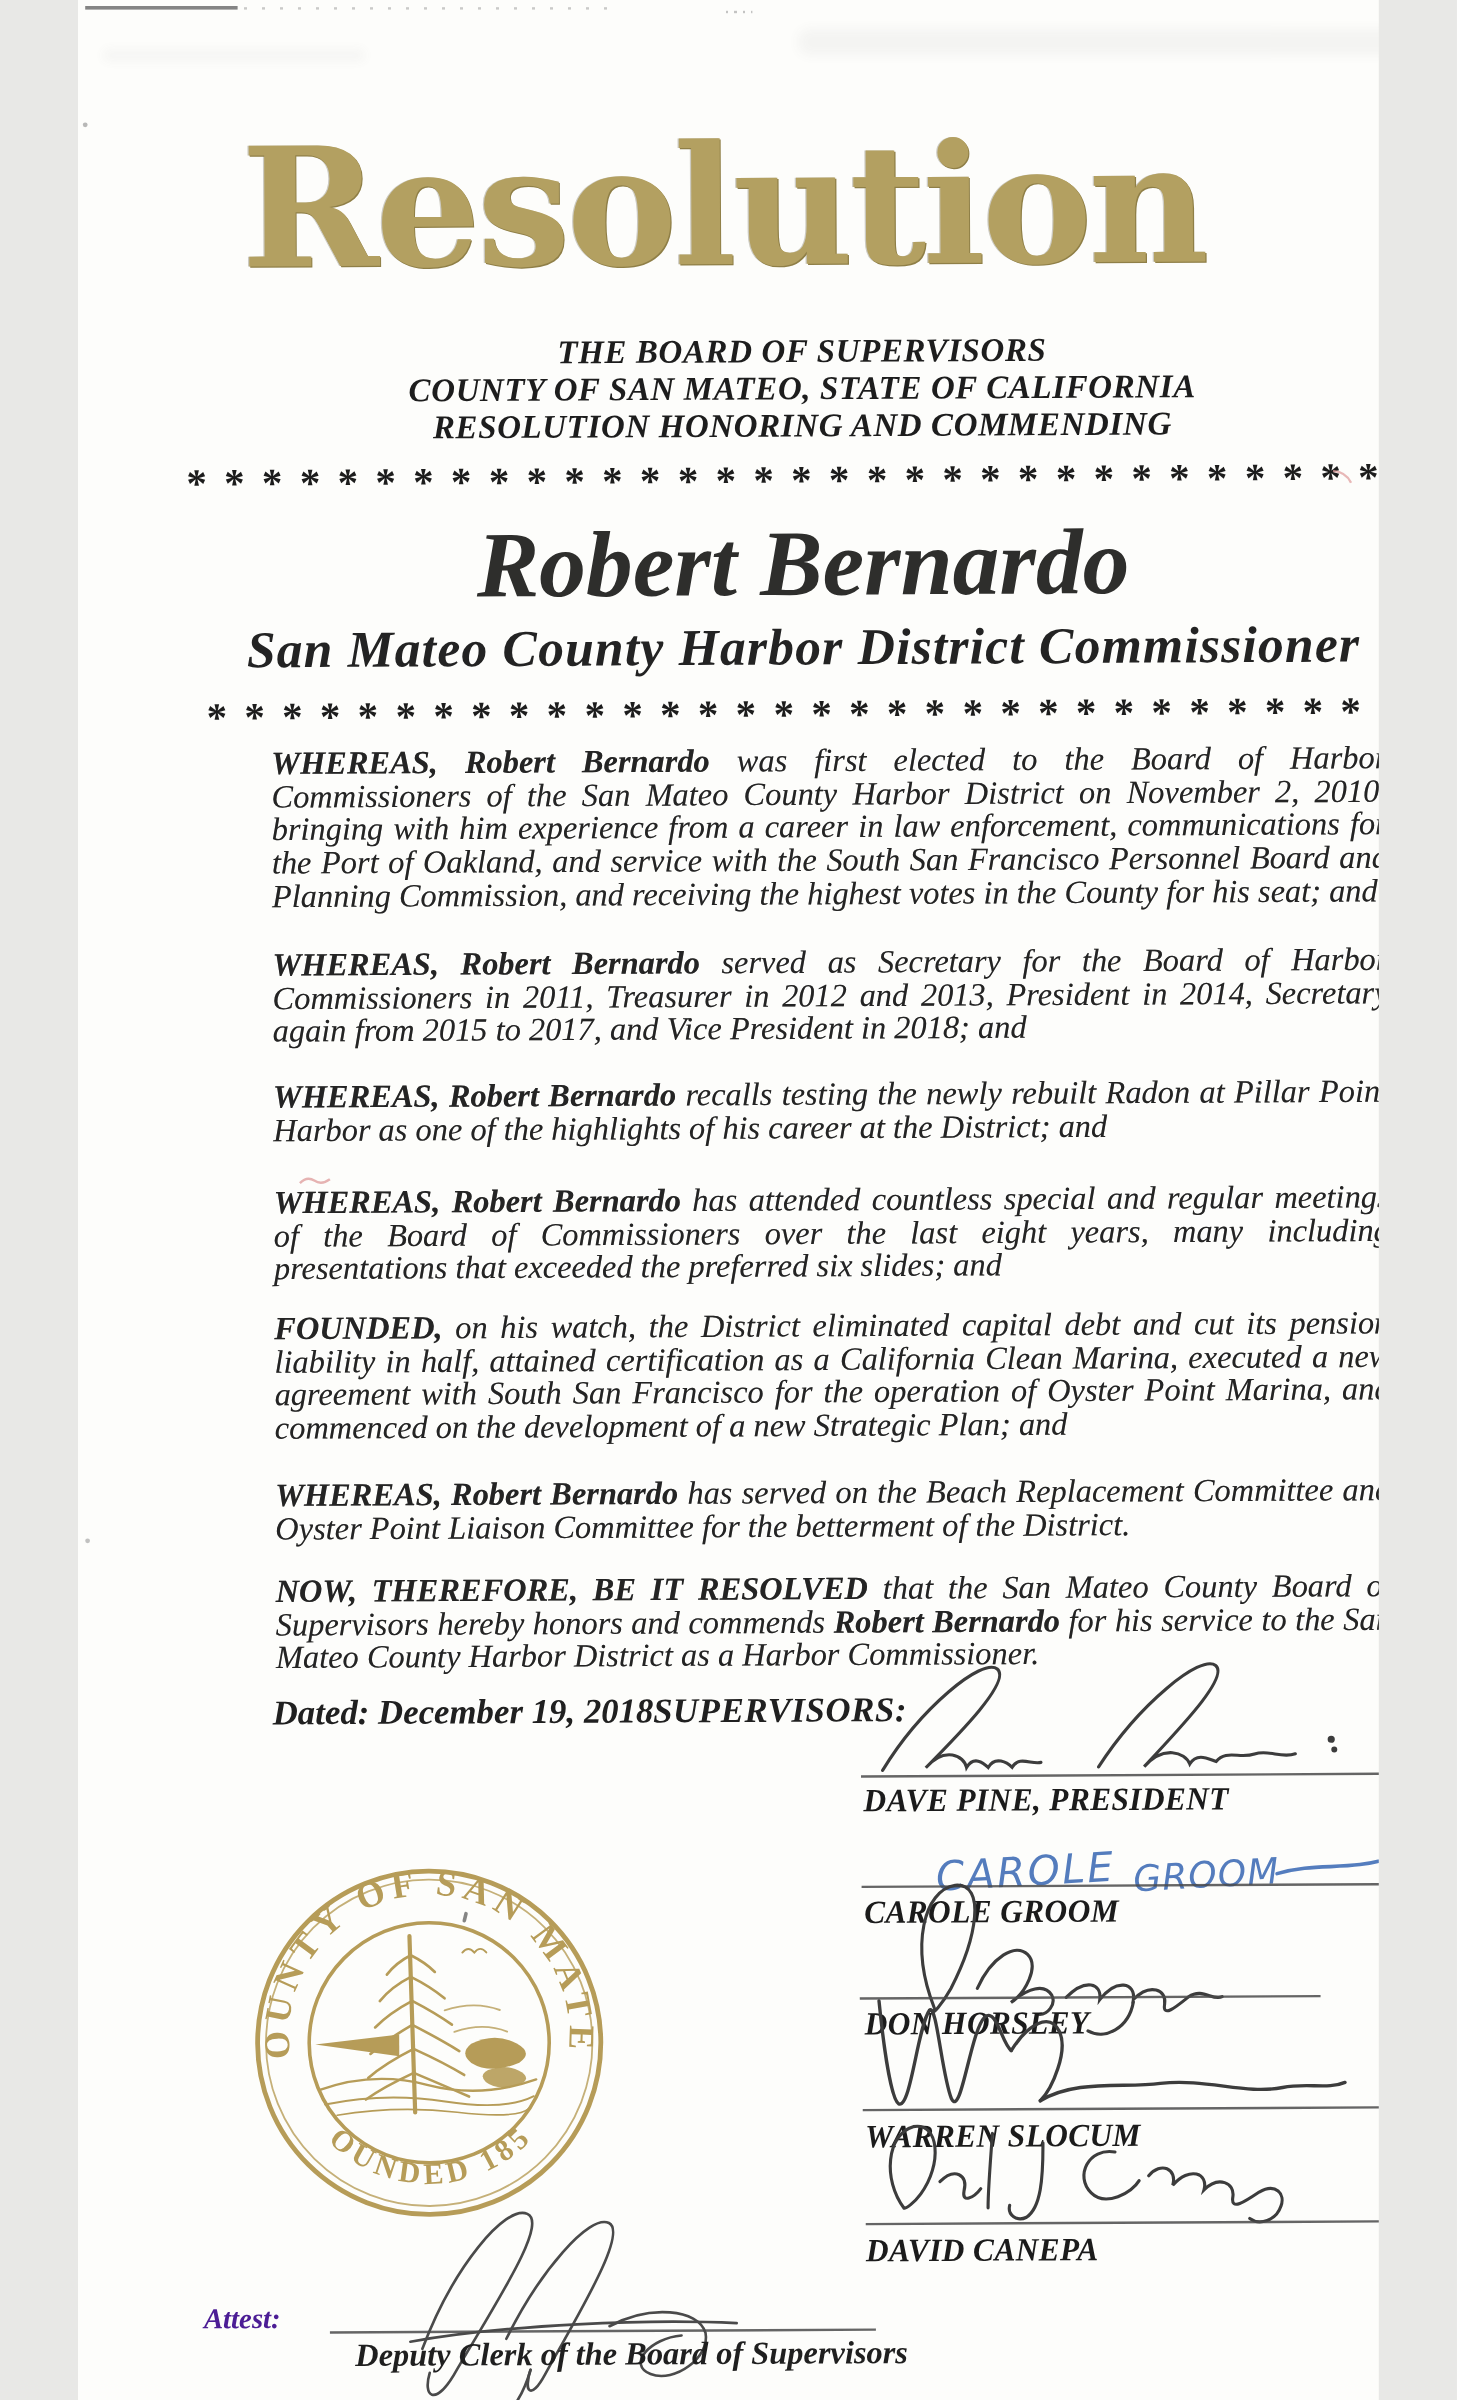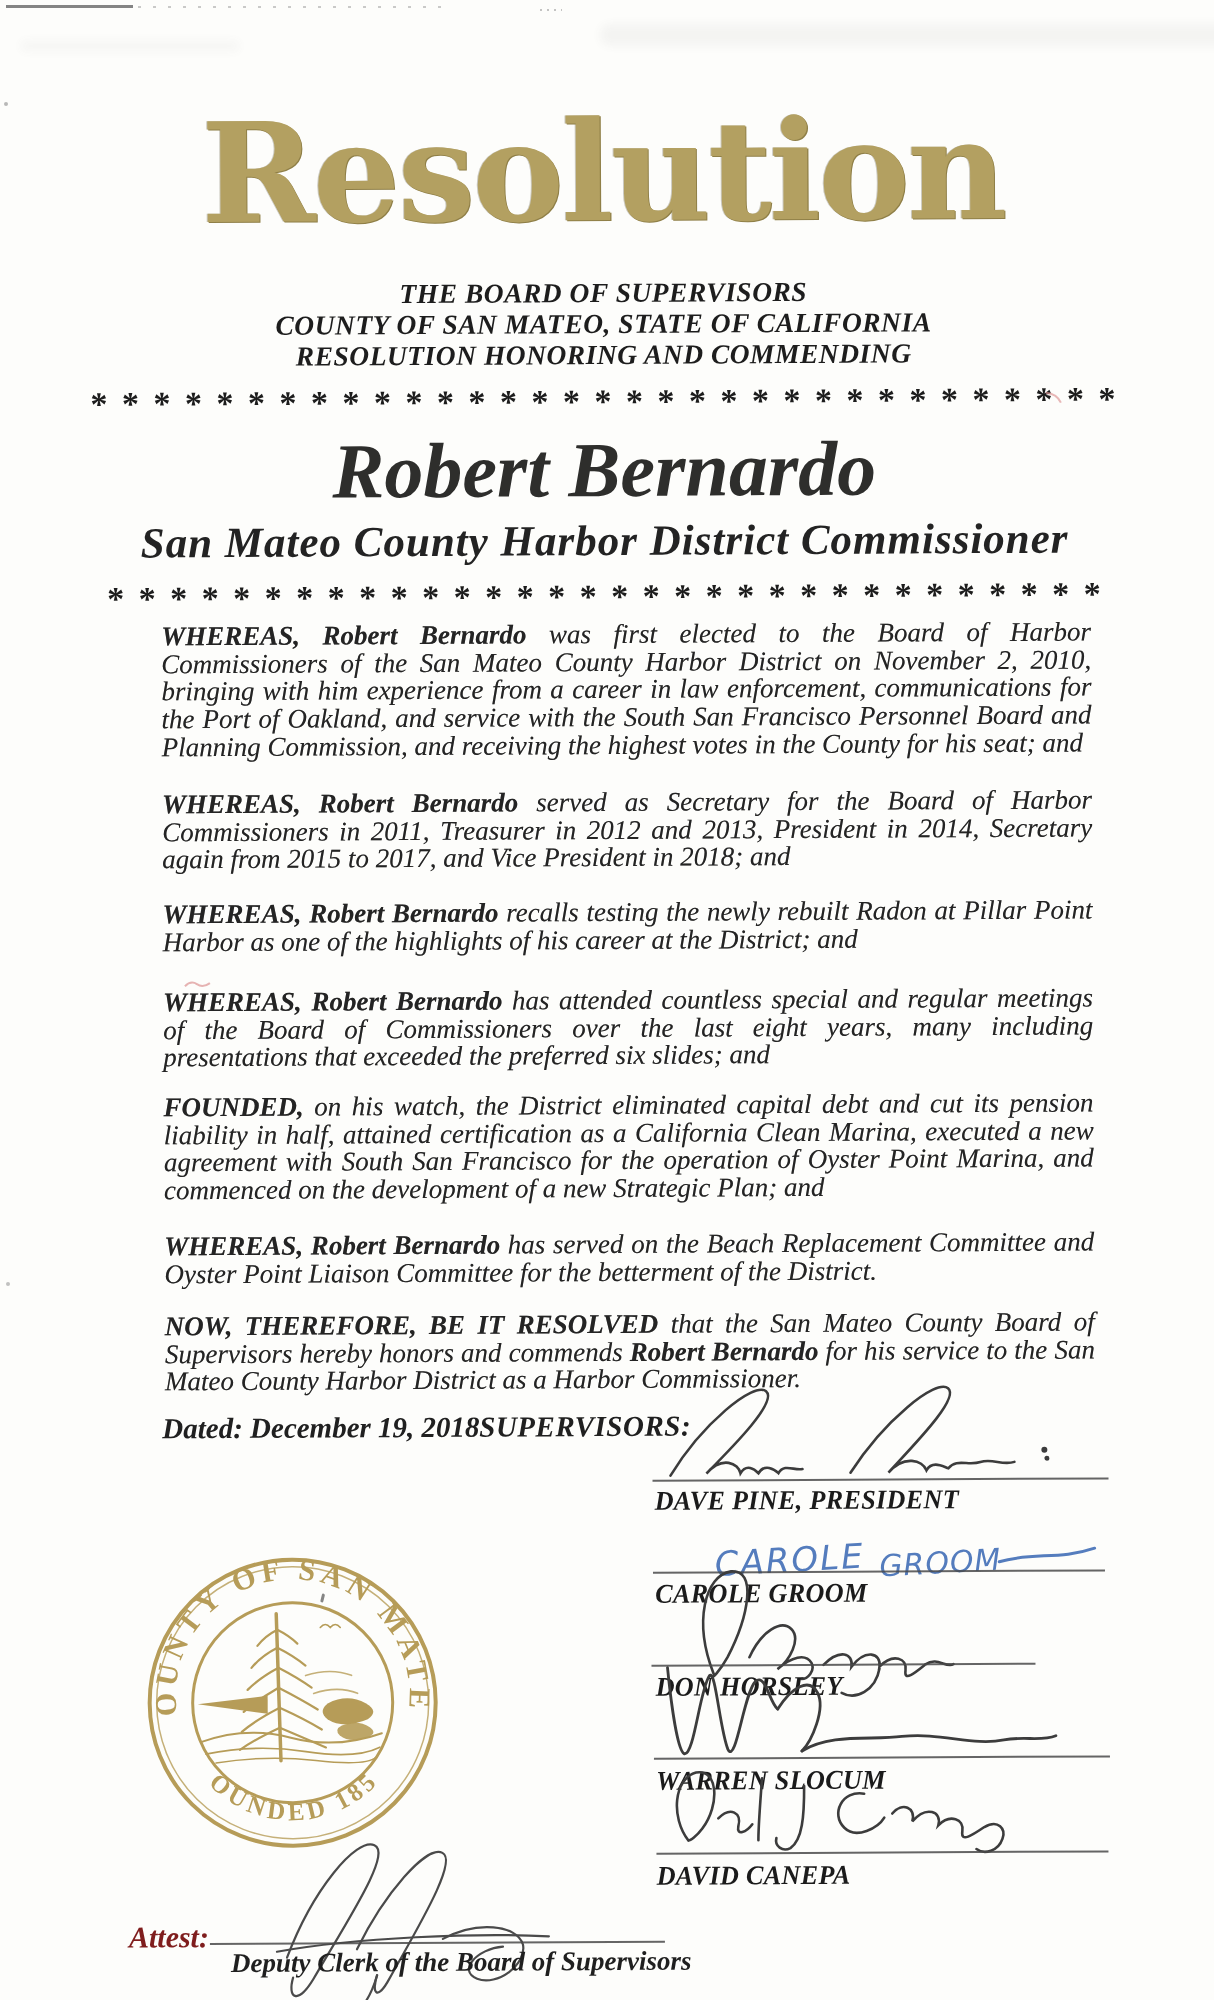--- a/index.html
+++ b/index.html
@@ -1,17 +1,17 @@
 <!DOCTYPE html>
 <html><head>
 <meta charset="utf-8">
 <style>
   html,body{margin:0;padding:0;background:#e8e8e6;}
   .page{
-    position:relative;width:1214px;height:2000px;margin:0 auto;
+    position:relative;width:1084px;height:2000px;margin:0 auto;
     background:#fdfdfb;overflow:hidden;
     font-family:"Liberation Serif","DejaVu Serif",serif;color:#262626;
   }
   .tilt{position:absolute;inset:0;transform:rotate(-0.3deg);}
   
   .art-line{position:absolute;left:6px;top:5px;width:127px;height:3px;background:#6f6f6f;opacity:.85;}
   .art-dashes{position:absolute;left:138px;top:6px;width:312px;height:2px;opacity:.45;
     background:repeating-linear-gradient(90deg,#8a8a8a 0 3px,transparent 3px 15px);}
   .art-ticks{position:absolute;left:540px;top:9px;width:22px;height:2px;opacity:.5;
     background:repeating-linear-gradient(90deg,#8a8a8a 0 2px,transparent 2px 7px);}
@@ -83,21 +83,21 @@
   .sig-svg{position:absolute;overflow:visible;}
   .sig-dave{left:640px;top:1384px;}
   .sig-carole{left:700px;top:1528px;}
   .sig-don{left:650px;top:1562px;}
   .sig-warren{left:648px;top:1650px;}
   .sig-david{left:650px;top:1757px;}
   .sig-clerk{left:212px;top:1828px;}
   
   .seal{position:absolute;left:142px;top:1554px;}
   
-  .attest-label{position:absolute;left:124px;top:1918px;font-style:italic;font-weight:700;font-size:30px;color:#7f1d1d;}
+  .attest-label{position:absolute;left:100px;top:1918px;font-style:italic;font-weight:700;font-size:24px;color:#4c1d95;}
   .attest-line{position:absolute;left:205px;top:1941px;width:455px;height:2px;background:#4a4a4a;opacity:.85;}
   .clerk-title{position:absolute;left:226px;top:1946px;font-style:italic;font-weight:700;font-size:27px;color:#1f1f1f;}
 </style>
 </head>
 <body>
 
 <div class="page">
 
   <div class="art-line"></div>
   <div class="art-dashes"></div>

